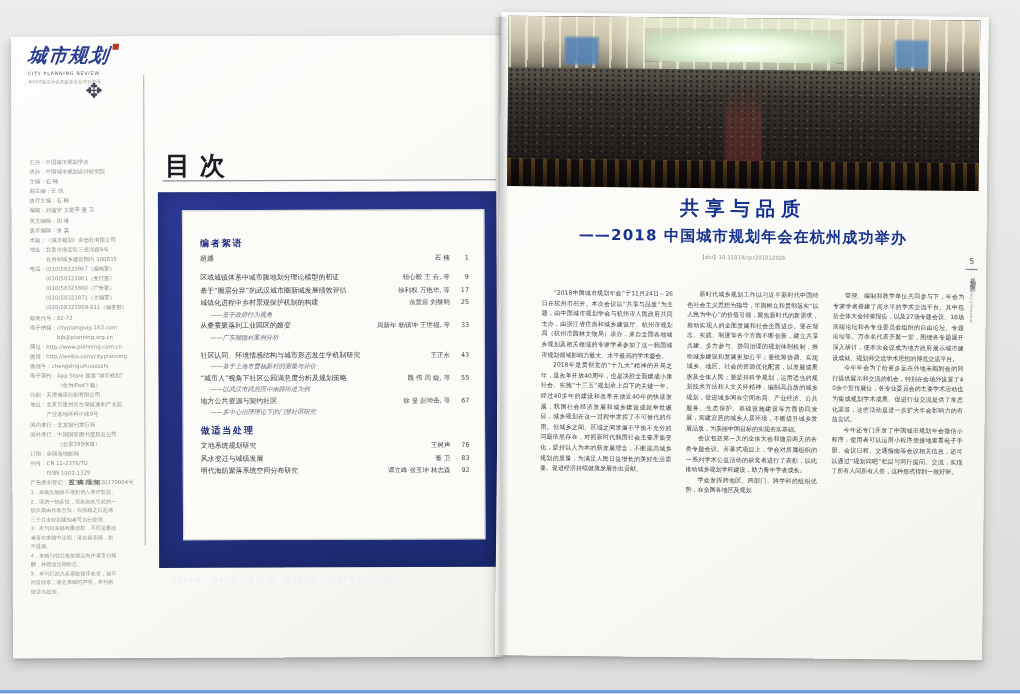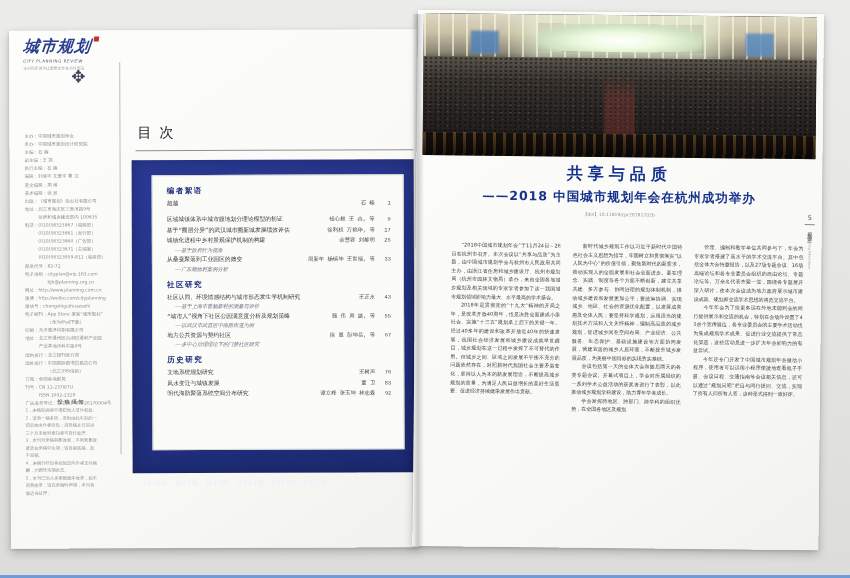--- a/index.html
+++ b/index.html
@@ -25,26 +25,26 @@
   .logo-tagline{font-size:3.8px;color:#9a9a98;margin-top:2px;white-space:nowrap;}
   .emblem{position:absolute;left:62px;top:36px;font-size:17px;color:#41415a;}
   .v-divider{position:absolute;left:110px;top:32px;width:1px;height:392px;background:#bcbcba;}
 
   .masthead{position:absolute;left:15px;top:102px;width:92px;}
   .masthead .m-line{font-size:4.5px;line-height:1.8;color:#8b8b89;white-space:nowrap;overflow:hidden;}
   .notice{position:absolute;left:15px;top:368px;width:92px;}
   .notice-title{font-size:5px;font-weight:bold;color:#6e6e6c;text-align:center;margin-bottom:2px;letter-spacing:2px;}
   .notice .m-line{font-size:4.3px;line-height:1.75;color:#92928f;white-space:nowrap;overflow:hidden;}
 
-  .toc-heading{position:absolute;left:128px;top:94px;font-size:14px;font-weight:normal;color:#1a1a24;letter-spacing:8px;}
+  .toc-heading{position:absolute;left:128px;top:94px;font-size:21px;font-weight:bold;color:#1a1a24;letter-spacing:8px;}
   .toc-rule{position:absolute;left:126px;top:120px;width:278px;height:1px;background:#8f8f95;}
   .toc-box{position:absolute;left:122px;top:130px;width:282px;height:313px;
     background:linear-gradient(160deg,#2b3a97 0%,#22307f 60%,#1c2a72 100%);box-shadow:inset 0 0 18px rgba(0,0,0,.25);}
   .toc-panel{position:absolute;left:20px;top:15px;width:252px;height:275px;background:#fbfbf8;
-    border:1px solid #d8d8d2;box-sizing:border-box;padding:6px 12px 6px 14px;overflow:hidden;font-family:Liberation Mono, monospace;}
+    border:1px solid #d8d8d2;box-sizing:border-box;padding:18px 12px 6px 14px;overflow:hidden;}
   .toc-section{margin-bottom:7px;}
   .toc-section-title{font-size:7.5px;font-weight:bold;color:#1d2c7c;letter-spacing:1.5px;margin:4px 0 3px 0;}
   .toc-item{display:flex;align-items:baseline;margin:1.5px 0;}
   .toc-item-title{font-size:5.8px;color:#3a3a40;flex:1 1 auto;white-space:nowrap;overflow:hidden;}
   .toc-item-authors{font-size:5.4px;color:#4a4a52;margin-left:6px;white-space:nowrap;}
   .toc-item-page{font-size:5.4px;color:#4a4a52;width:12px;text-align:right;margin-left:4px;}
   .toc-item-sub{font-size:5.2px;color:#6d6d80;font-style:italic;margin:0 0 1px 8px;white-space:nowrap;overflow:hidden;}
   .toc-footer{position:absolute;left:132px;top:449px;font-size:6.2px;color:#eceef8;letter-spacing:.8px;}
 
   
@@ -183,42 +183,41 @@
           </div>
           <div class="toc-item-sub">——基于政府行为视角</div>
           <div class="toc-item">
             <div class="toc-item-title">从桑蚕聚落到工业园区的嬗变</div>
             <div class="toc-item-authors">周新年 杨镇坤 王世福, 等</div>
             <div class="toc-item-page">33</div>
           </div>
           <div class="toc-item-sub">——广东顺德村案例分析</div>
         </div>
         <div class="toc-section">
-          <div class="toc-section-title">社区研究</div>
           <div class="toc-item">
             <div class="toc-item-title">社区认同、环境情感结构与城市形态发生学机制研究</div>
             <div class="toc-item-authors">王正永</div>
             <div class="toc-item-page">43</div>
           </div>
           <div class="toc-item-sub">——基于上海市曹杨新村的测量与评价</div>
           <div class="toc-item">
             <div class="toc-item-title">“城市人”视角下社区公园满意度分析及规划策略</div>
             <div class="toc-item-authors">魏 伟 周 婕, 等</div>
             <div class="toc-item-page">55</div>
           </div>
           <div class="toc-item-sub">——以武汉市武昌区中南路街道为例</div>
           <div class="toc-item">
             <div class="toc-item-title">地方公共资源与契约社区</div>
             <div class="toc-item-authors">徐 显 彭坤岳, 等</div>
             <div class="toc-item-page">67</div>
           </div>
           <div class="toc-item-sub">——多中心治理理论下的门禁社区研究</div>
         </div>
         <div class="toc-section">
-          <div class="toc-section-title">历史研究</div>
+          <div class="toc-section-title">做适当处理</div>
           <div class="toc-item">
             <div class="toc-item-title">文地系统规划研究</div>
             <div class="toc-item-authors">王树声</div>
             <div class="toc-item-page">76</div>
           </div>
           <div class="toc-item">
             <div class="toc-item-title">风水变迁与城镇发展</div>
             <div class="toc-item-authors">董 卫</div>
             <div class="toc-item-page">83</div>
           </div>

